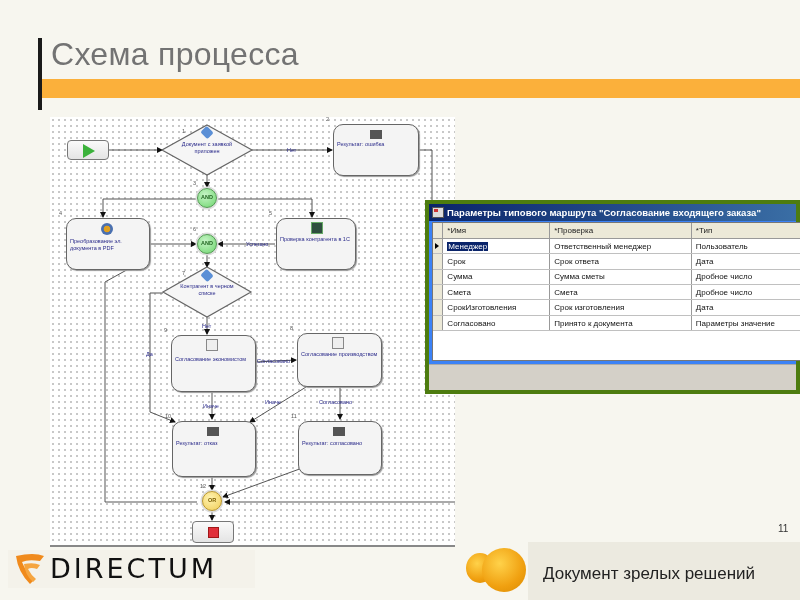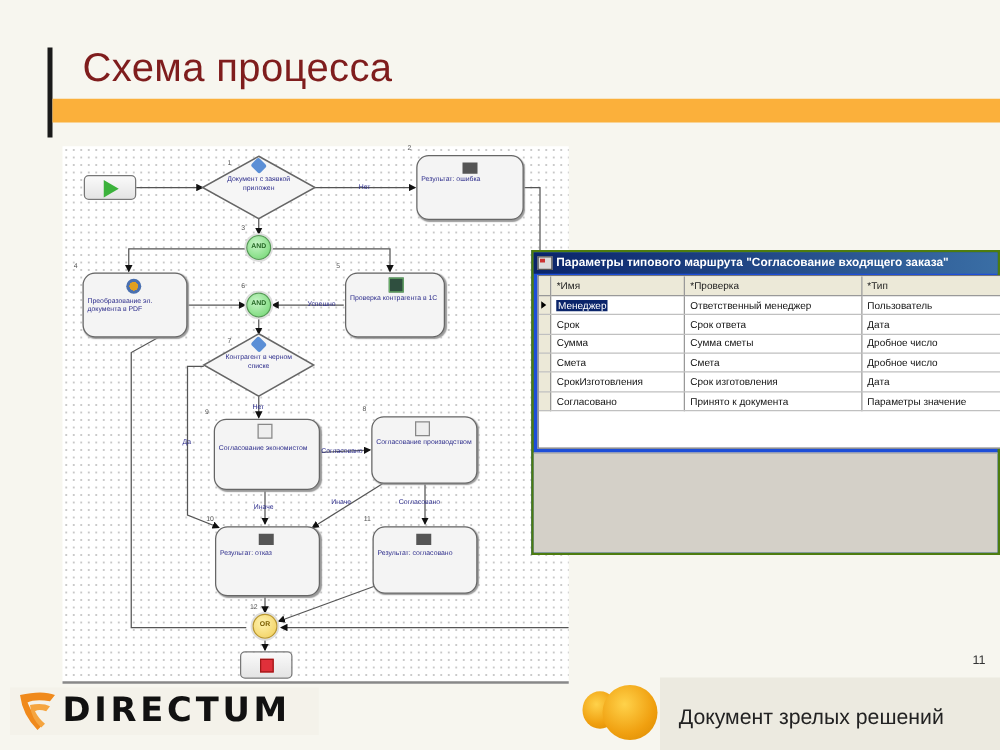--- a/index.html
+++ b/index.html
@@ -1,20 +1,20 @@
 <!DOCTYPE html>
 <html><head>
 <meta charset="utf-8">
 <style>
   * { box-sizing: border-box; margin: 0; padding: 0; }
   html, body { width: 800px; height: 600px; overflow: hidden; }
   body { background: #f7f6ef; font-family: "Liberation Sans", sans-serif; position: relative; }
 
   .title-bar-vert { position: absolute; left: 38px; top: 38px; width: 4px; height: 72px; background: #1a1a1a; }
-  .title { position: absolute; left: 66px; top: 36px; font-size: 32px; color: #7f1d1d; font-family: "Liberation Sans", sans-serif; letter-spacing: 0.3px; }
+  .title { position: absolute; left: 51px; top: 36px; font-size: 32px; color: #737373; font-family: "Liberation Sans", sans-serif; letter-spacing: 0.3px; }
   .orange-band { position: absolute; left: 42px; top: 79px; width: 758px; height: 19px; background: #fbb03b; }
 
   .canvas { position: absolute; left: 50px; top: 117px; width: 405px; height: 430px;
     background-color: #ffffff;
     background-image: radial-gradient(#c8c8c8 0.8px, transparent 0.9px);
     background-size: 6px 6px; border-bottom: 2px solid #888; }
   svg.flow { position: absolute; left: 0; top: 0; }
 
   .node { position: absolute; background: #f4f4f4; border: 1.5px solid #666; border-radius: 10px; box-shadow: 1px 1px 1px #999; }
   .node .lbl { position: absolute; left: 3px; right: 3px; font-size: 5.5px; color: #2a2a8a; line-height: 7px; }
@@ -24,36 +24,36 @@
   .numlbl { position: absolute; font-size: 5.5px; color: #555; }
   .gate { position: absolute; width: 20px; height: 20px; border-radius: 50%; border: 1.5px solid #559955; background: radial-gradient(circle at 40% 35%, #c8f5c8, #6cd56c); font-size: 5.5px; font-weight: bold; color: #226622; text-align: center; line-height: 17px; box-shadow: 0 0 0 1.5px #ddd; }
   .gate.or { border-color: #b8962f; background: radial-gradient(circle at 40% 35%, #fff3b0, #f0cc55); color: #7a5c00; }
 
   .start { position: absolute; left: 17px; top: 23px; width: 42px; height: 20px; border: 1.5px solid #777; border-radius: 4px; background: linear-gradient(#fafafa, #e4e4e4); }
   .start .tri { position: absolute; left: 15px; top: 3px; width: 0; height: 0; border-left: 12px solid #3bb23b; border-top: 7px solid transparent; border-bottom: 7px solid transparent; }
   .stop { position: absolute; left: 142px; top: 404px; width: 42px; height: 22px; border: 1.5px solid #777; border-radius: 4px; background: linear-gradient(#fafafa, #e4e4e4); }
   .stop .sq { position: absolute; left: 15px; top: 5px; width: 11px; height: 11px; background: #e0303a; border: 1px solid #a01818; }
 
   
-  .dialog { position: absolute; left: 425px; top: 200px; width: 375px; height: 244px; background: #1d4ed8; border: 2px solid #4d7c0f; }
+  .dialog { position: absolute; left: 425px; top: 200px; width: 375px; height: 194px; background: #3b82f6; border: 4px solid #4d7c0f; }
   .dlg-title { position: absolute; left: 0; top: 0; right: 0; height: 17px; background: linear-gradient(90deg, #0a246a, #3a6ea5); color: #fff; font-weight: bold; font-size: 9.5px; line-height: 17px; padding-left: 18px; white-space: nowrap; overflow: hidden; }
   .dlg-title .wico { position: absolute; left: 3px; top: 3px; width: 12px; height: 11px; background: #dcdcdc; border: 1px solid #555; }
   .dlg-title .wico::after { content: ""; position: absolute; left: 1px; top: 1px; width: 4px; height: 3px; background: #c33; }
   .grid { position: absolute; left: 3px; top: 18px; width: 372px; height: 139px; background: #fff; border: 1px solid #777; overflow: hidden; }
   table { border-collapse: collapse; font-size: 8px; color: #111; font-family: Liberation Sans, sans-serif; }
   td, th { height: 15.4px; border-right: 1px solid #999; border-bottom: 1px solid #c0c0c0; padding: 0 4px; white-space: nowrap; text-align: left; font-weight: normal; }
   th { background: #ece9d8; color: #222; border-bottom: 1px solid #999; }
   td.ind, th.ind { width: 10px; padding: 0; background: #ece9d8; border-right: 1px solid #999; }
   td.ind .arr { display: inline-block; margin-left: 2px; width: 0; height: 0; border-left: 4px solid #000; border-top: 3.5px solid transparent; border-bottom: 3.5px solid transparent; }
   .sel { background: #0a246a; color: #fff; padding: 0 1px; }
   .dlg-bottom { position: absolute; left: 0; right: 0; top: 160px; bottom: 0; background: #d4d0c8; border-top: 1px solid #aaa; }
 
   .slide-num { position: absolute; left: 778px; top: 523px; font-size: 10px; color: #333; }
   .logo-box { position: absolute; left: 8px; top: 550px; width: 247px; height: 38px; background: #f4f2ea; }
-  .logo-text { position: absolute; left: 50px; top: 553px; font-size: 27px; font-weight: bold; color: #111; letter-spacing: 3px; font-family: "DejaVu Sans", sans-serif; }
+  .logo-text { position: absolute; left: 50px; top: 553px; font-size: 27px; font-weight: normal; color: #111; letter-spacing: 3px; font-family: "DejaVu Sans", sans-serif; }
   .slogan-box { position: absolute; left: 528px; top: 542px; width: 272px; height: 58px; background: #eceae0; }
   .slogan { position: absolute; left: 543px; top: 564px; font-size: 17px; color: #222; }
   .orange { position: absolute; border-radius: 50%; background: radial-gradient(circle at 40% 35%, #ffd24a, #f0a010 60%, #d88800); }
 </style>
 </head>
 <body>
 
 <div class="title-bar-vert"></div>
 <div class="orange-band"></div>
 <div class="title">Схема процесса</div>

